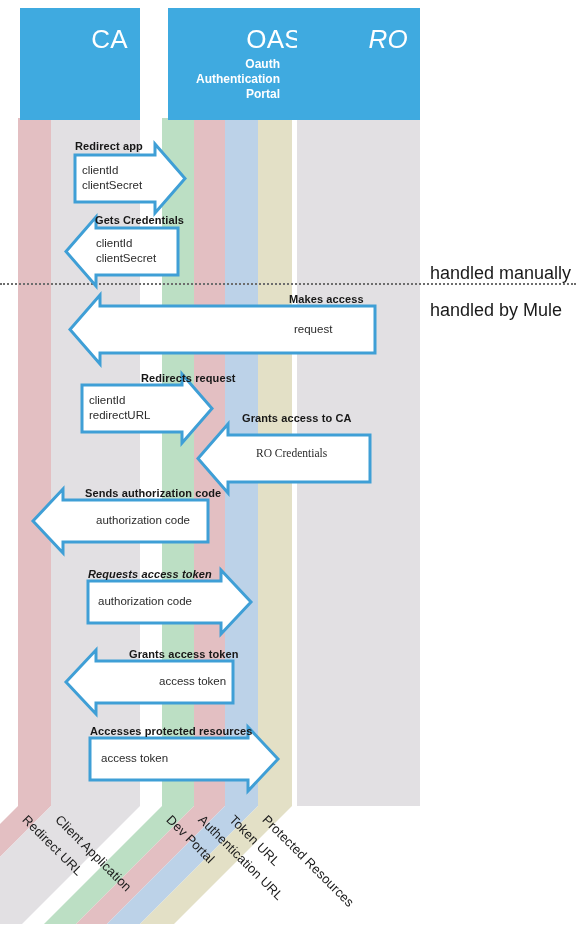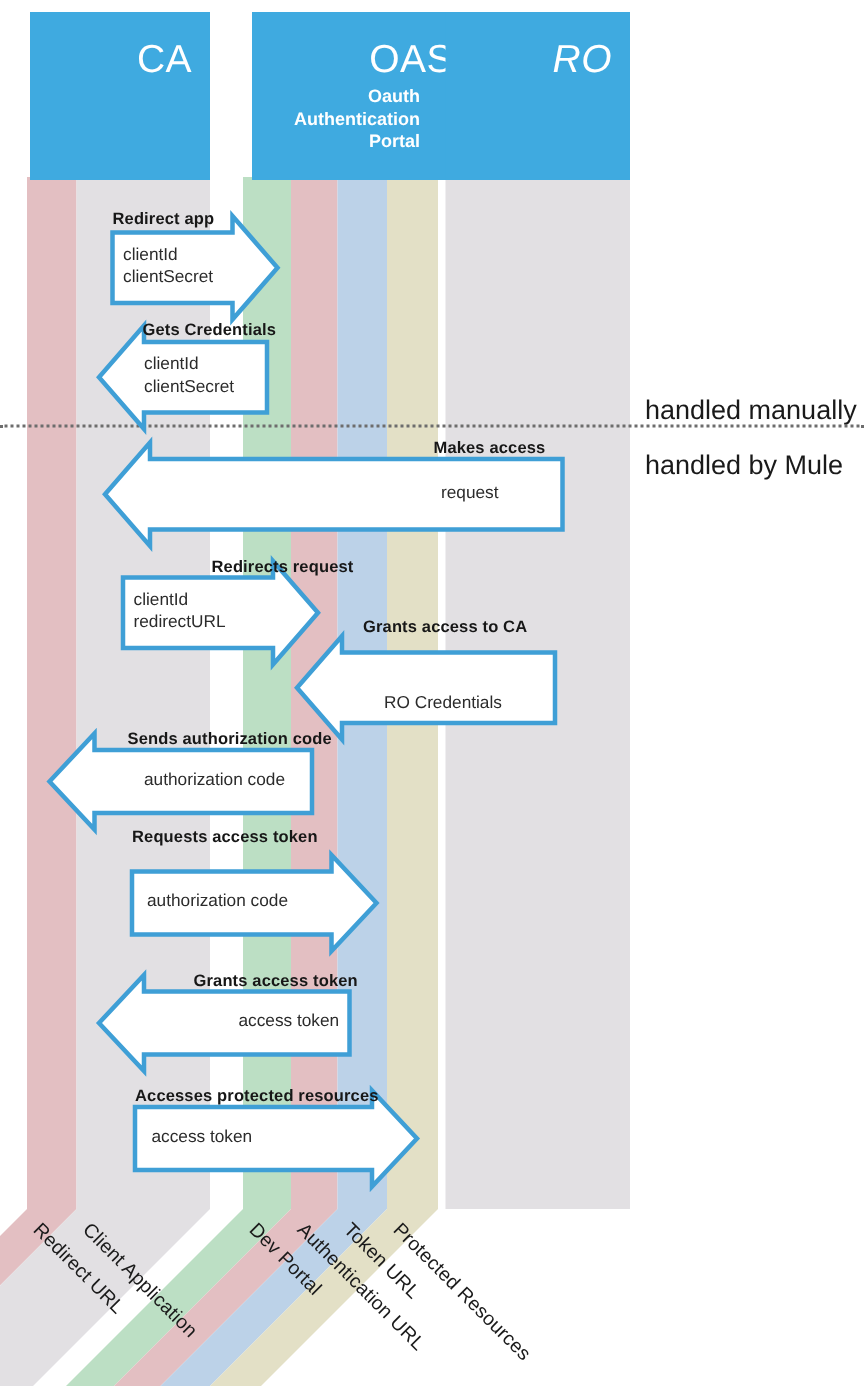--- a/index.html
+++ b/index.html
@@ -181,34 +181,34 @@
       </div>
       <div class="arrow-title" style="left: 94px; top: 372px; margin-left: 47px;">Redirects request</div>
       <div class="arrow-payload" style="left: 89px; top: 393px;">clientId
 redirectURL</div>
       <div class="arrow" style="left: 198px; top: 435px; width: 172px; height: 47px;">
         <svg width="172" height="47" viewBox="0 0 172 47" style="overflow: visible;">
           <path d="M172,0 L30,0 L30,-11 L0,23.5 L30,58 L30,47 L172,47 Z" fill="#ffffff" stroke="#3f9fd6" stroke-width="3" stroke-linejoin="miter"></path>
         </svg>
       </div>
       <div class="arrow-title" style="left: 242px; top: 412px;">Grants access to CA</div>
-      <div class="arrow-payload" style="left: 256px; top: 462px;">RO Credentials</div>
+      <div class="arrow-payload" style="left: 256px; top: 446px; font-family: Liberation Serif, serif;">RO Credentials</div>
       <div class="arrow" style="left: 33px; top: 500px; width: 175px; height: 42px;">
         <svg width="175" height="42" viewBox="0 0 175 42" style="overflow: visible;">
           <path d="M175,0 L30,0 L30,-11 L0,21 L30,53 L30,42 L175,42 Z" fill="#ffffff" stroke="#3f9fd6" stroke-width="3" stroke-linejoin="miter"></path>
         </svg>
       </div>
       <div class="arrow-title" style="left: 85px; top: 487px;">Sends authorization code</div>
       <div class="arrow-payload" style="left: 96px; top: 513px;">authorization code</div>
       <div class="arrow" style="left: 88px; top: 581px; width: 163px; height: 42px;">
         <svg width="163" height="42" viewBox="0 0 163 42" style="overflow: visible;">
           <path d="M0,0 L133,0 L133,-11 L163,21 L133,53 L133,42 L0,42 Z" fill="#ffffff" stroke="#3f9fd6" stroke-width="3" stroke-linejoin="miter"></path>
         </svg>
       </div>
-      <div class="arrow-title" style="left: 88px; top: 552px;">Requests access token</div>
+      <div class="arrow-title" style="left: 88px; top: 568px; font-style: italic;">Requests access token</div>
       <div class="arrow-payload" style="left: 98px; top: 594px;">authorization code</div>
       <div class="arrow" style="left: 66px; top: 661px; width: 167px; height: 42px;">
         <svg width="167" height="42" viewBox="0 0 167 42" style="overflow: visible;">
           <path d="M167,0 L30,0 L30,-11 L0,21 L30,53 L30,42 L167,42 Z" fill="#ffffff" stroke="#3f9fd6" stroke-width="3" stroke-linejoin="miter"></path>
         </svg>
       </div>
       <div class="arrow-title" style="left: 129px; top: 648px;">Grants access token</div>
       <div class="arrow-payload" style="left: 159px; top: 674px;">access token</div>
       <div class="arrow" style="left: 90px; top: 738px; width: 188px; height: 42px;">
         <svg width="188" height="42" viewBox="0 0 188 42" style="overflow: visible;">

